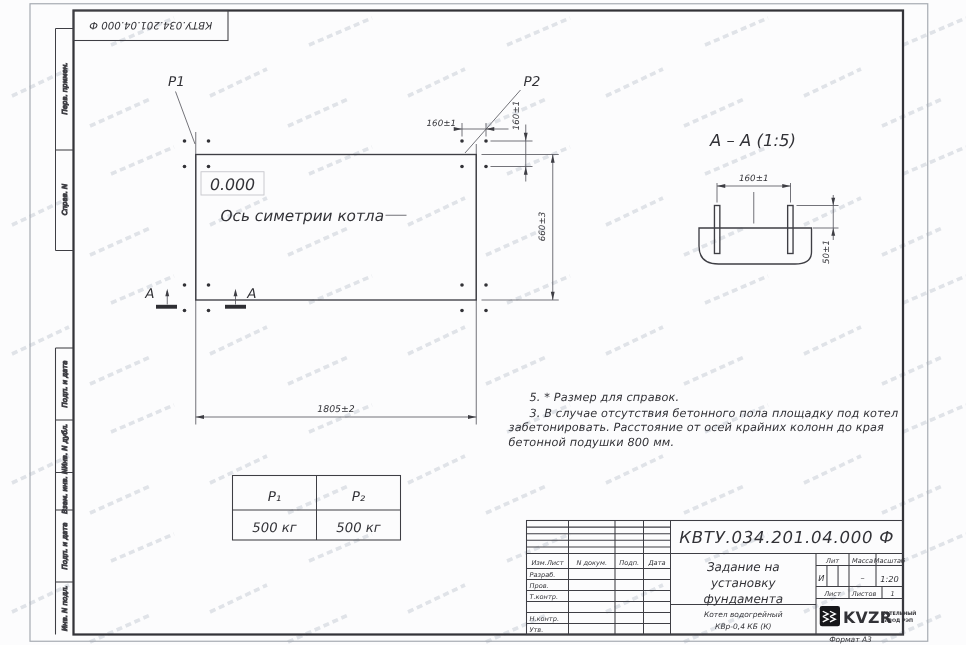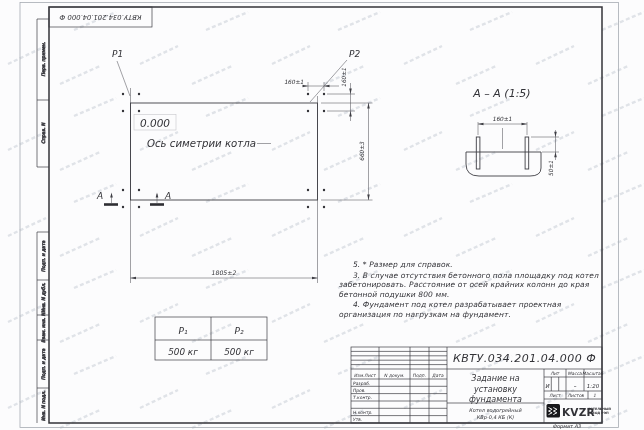--- a/index.html
+++ b/index.html
@@ -262,15 +262,14 @@
       <text class="n" font-size="3.2" font-weight="600" x="587.5" y="414.4">ЗАВОД РЭП</text>
     </g>
 
     <text class="t" font-size="5" text-anchor="middle" x="567" y="428">Формат А3</text>
   </g>
 </svg>
 
 <div id="notes">
   <p>5. * Размер для справок.</p>
   <p>3. В случае отсутствия бетонного пола площадку под котел забетонировать. Расстояние от осей крайних колонн до края бетонной подушки 800 мм.</p>
-  <p>4. Фундамент под котел разрабатывает проектная организация по нагрузкам на фундамент.</p>
 </div>
 </div>
 
 </body></html>

